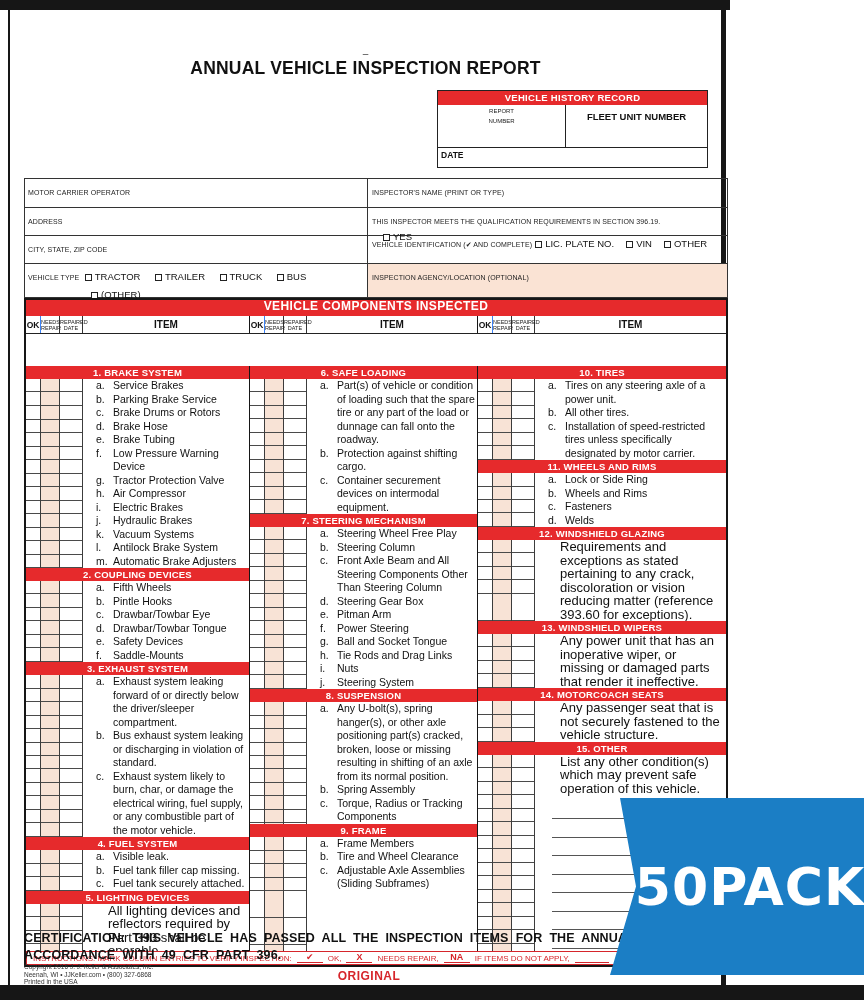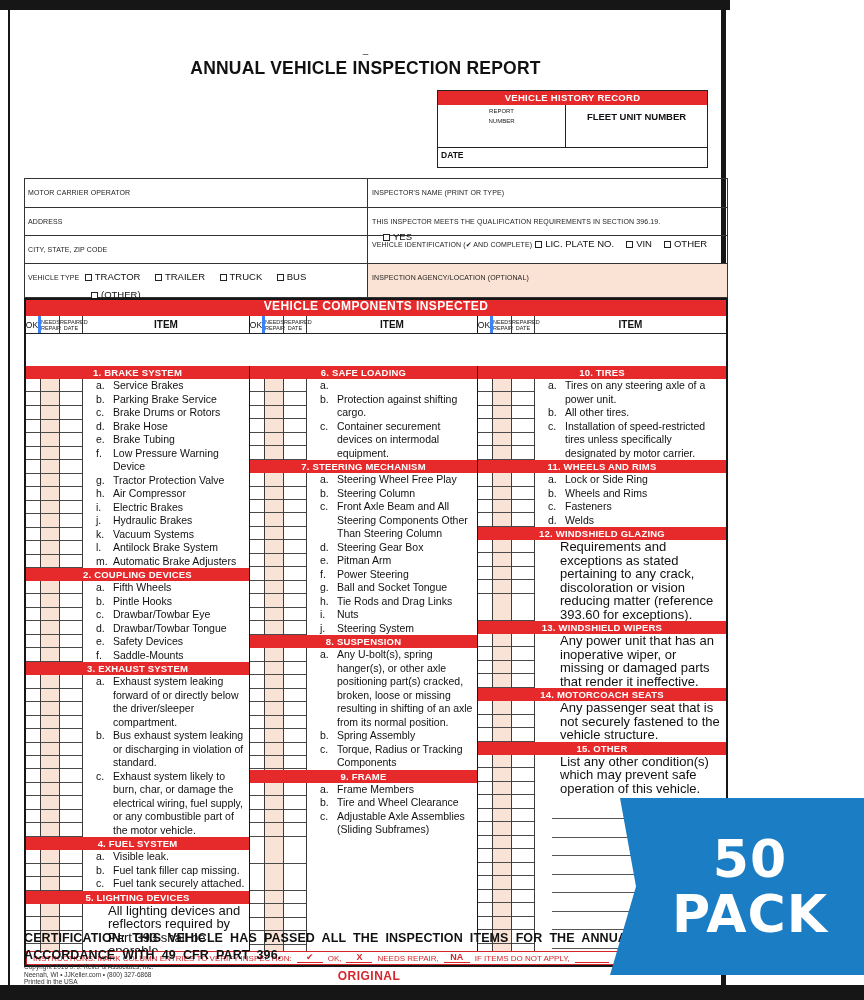--- a/index.html
+++ b/index.html
@@ -40,21 +40,21 @@
 
   :root { --red:#e62a2c; --peach:#f8e3d6; --peach2:#fae3d4; }
 
   
   #comp-table { position:absolute; left:14px; top:288px; width:704px; border:2px solid #161616; background:#fff; }
   #comp-title { height:16px; background:var(--red); color:#fff; font-weight:bold; font-size:12px; line-height:13px; text-align:center; letter-spacing:.4px; }
   #comp-heads { display:flex; height:18px; border-bottom:1px solid #222; }
   .head-group { display:flex; border-right:1.5px solid #161616; }
   .head-group:last-child { border-right:none; }
   .hg1 { width:224px; } .hg2 { width:228px; } .hg3 { flex:1; }
-  .h-ok { width:15px; border-right:3px solid #3b82f6; font-weight:normal; font-size:8.5px; display:flex; align-items:center; justify-content:center; }
+  .h-ok { width:15px; border-right:1px solid #3b82f6; font-weight:bold; font-size:8.5px; display:flex; align-items:center; justify-content:center; }
   .h-nr,.h-rd { border-right:1px solid #333; font-size:6px; line-height:6px; text-align:center; padding-top:3px; color:#222; transform-origin:center; }
   .h-nr { width:19px; font-size:5.5px; }
   .h-rd { width:23px; font-size:5.5px; }
   .h-item { flex:1; display:flex; align-items:center; justify-content:center; font-weight:bold; font-size:10px; }
 
   #cols { display:flex; height:585px;margin-top:32px; }
   .col { display:flex; flex-direction:column; border-right:1.5px solid #161616; overflow:hidden; }
   .col:last-child { border-right:none; }
   .c1 { width:224px; } .c2 { width:228px; } .c3 { flex:1; }
 
@@ -81,21 +81,21 @@
   .tail { min-width:34px; }
 
   #cert { position:absolute; left:14px; top:920px; width:704px; font-weight:bold; font-size:12.5px; line-height:16.5px;
           word-spacing:3.5px; letter-spacing:.1px; white-space:nowrap; overflow:hidden; }
   #copyright { position:absolute; left:14px; top:953px; font-size:6.5px; line-height:7.5px; color:#333; }
   #original { position:absolute; left:0; top:959px; width:718px; text-align:center; color:#d6252b; font-weight:bold; font-size:12px; letter-spacing:.5px; }
 
   
   #pack-banner { position:absolute; left:610px; top:798px; width:254px; height:177px; background:#1b7ec5; z-index:5;
       clip-path:polygon(10px 0%, 100% 0%, 100% 100%, 0px 100%, 26px 50%);
-      display:flex; flex-direction:column; align-items:center; justify-content:center; padding-left:26px;
+      display:flex; flex-direction:row; align-items:center; justify-content:center; padding-left:26px;
       color:#fff; font-family:"DejaVu Sans","Liberation Sans",sans-serif; font-weight:bold; }
   #pack-banner .l1 { font-size:52px; line-height:54px; letter-spacing:1px; }
   #pack-banner .l2 { font-size:52px; line-height:56px; letter-spacing:1px; }
 </style>
 </head>
 <body>
 
 <div id="top-bar"></div>
 
 <div id="page">
@@ -362,20 +362,21 @@
           <div class="sec-bar">6. SAFE LOADING</div>
           <div class="sec-body">
             <div class="gutter">
               <div class="g-ok"></div>
               <div class="g-nr"></div>
               <div class="g-rd"></div>
             </div>
             <div class="items">
               <div class="item">
                 <div class="ltr">a.</div>
+                <div class="txt">Part(s) of vehicle or condition of loading such that the spare tire or any part of the load or dunnage can fall onto the roadway.</div>
               </div>
               <div class="item">
                 <div class="ltr">b.</div>
                 <div class="txt">Protection against shifting cargo.</div>
               </div>
               <div class="item">
                 <div class="ltr">c.</div>
                 <div class="txt">Container securement devices on intermodal equipment.</div>
               </div>
             </div>

